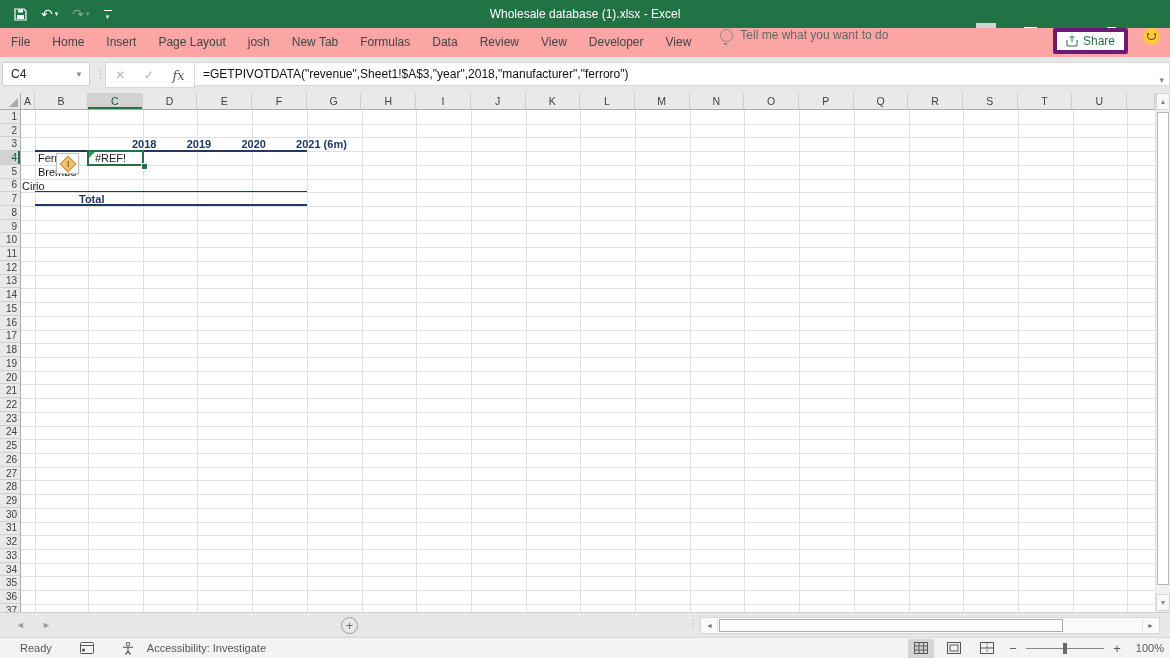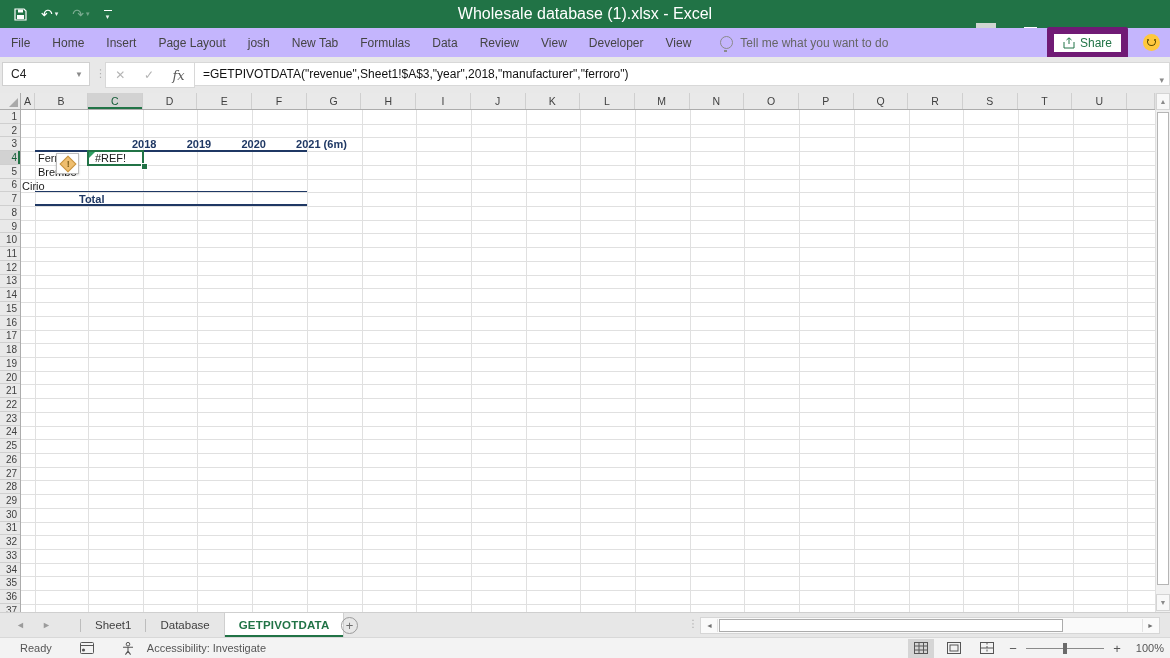--- a/index.html
+++ b/index.html
@@ -9,35 +9,35 @@
   
   .titlebar{position:absolute;left:0;top:0;width:100%;height:28px;background:#217346;
             display:flex;align-items:center;color:#fff;}
   .qat{display:flex;align-items:center;gap:14px;padding-left:14px;}
   .qat .btn{display:flex;align-items:center;gap:2px;cursor:default;}
   .qat .caret{font-size:7px;color:#fff;opacity:.9;}
   .undo-glyph,.redo-glyph{font-size:14px;line-height:14px;}
   .dim{opacity:.4;}
   .qat-custom{display:flex;flex-direction:column;align-items:center;line-height:4px;}
   .qat-custom .bar{width:8px;height:1px;background:#fff;margin-bottom:2px;}
-  .win-title{position:absolute;left:50%;transform:translateX(-50%);font-size:16px;white-space:nowrap;}
+  .win-title{position:absolute;left:50%;transform:translateX(-50%);font-size:12px;white-space:nowrap;}
   .tb-right{position:absolute;right:0;top:14px;height:37px;display:flex;align-items:center;text-align:center;}
   .user-name{font-size:11.5px;margin-right:10px;}
   .avatar{width:20px;height:20px;background:#cfd6d2;display:flex;align-items:center;justify-content:center;margin-right:14px;}
   .winbtn{width:40px;height:28px;display:flex;align-items:center;justify-content:center;font-size:12px;}
   .min-glyph{display:block;width:10px;height:1px;background:#fff;}
 
   
-  .ribbonrow{position:absolute;left:0;top:28px;width:100%;height:29px;background:#c4b5fd;
-             display:flex;align-items:center;border-bottom:1px solid #e4e4e4;}
+  .ribbonrow{position:absolute;left:0;top:28px;width:100%;height:29px;background:#fca5a5;
+             display:flex;align-items:flex-start;border-bottom:1px solid #e4e4e4;}
   .rtab{font-size:12px;color:#444;padding:0 11px;line-height:28px;white-space:nowrap;cursor:default;}
   .tellme{display:flex;align-items:center;gap:7px;margin-left:18px;color:#666;font-size:12px;}
   .bulb{width:11px;height:11px;border:1.4px solid #8a8a8a;border-radius:50%;position:relative;}
   .bulb::after{content:"";position:absolute;left:3px;bottom:-4px;width:3px;height:3px;border-bottom:2px solid #8a8a8a;}
-  .share-btn{position:absolute;right:42px;display:flex;align-items:center;gap:5px;border:7px solid #701a75;
+  .share-btn{position:absolute;right:42px;display:flex;align-items:center;gap:5px;border:4px solid #701a75;
              border-radius:2px;padding:2px 9px;color:#217346;font-size:12px;background:#fff;}
   .smiley{position:absolute;right:10px;width:17px;height:17px;border-radius:50%;background:#ffc83d;}
   .smiley::before{content:"";position:absolute;left:4px;top:5px;width:2px;height:2px;background:#5c4a00;border-radius:50%;box-shadow:7px 0 0 #5c4a00;}
   .smiley::after{content:"";position:absolute;left:4px;top:7px;width:9px;height:5px;border:1.4px solid #5c4a00;border-top:none;border-radius:0 0 9px 9px;box-sizing:border-box;}
 
   
   .formularow{position:absolute;left:0;top:57px;width:100%;height:36px;background:#e8e8e8;}
   .namebox{position:absolute;left:2px;top:5px;width:88px;height:24px;background:#fff;border:1px solid #d0d0d0;
            display:flex;align-items:center;font-size:12px;color:#222;padding-left:8px;box-sizing:border-box;}
   .namebox .nb-caret{position:absolute;right:6px;font-size:8px;color:#8a8a8a;}
@@ -381,27 +381,20 @@
 
   <div class="vscroll">
     <div class="vs-up">▲</div>
     <div class="vs-thumb"></div>
     <div class="vs-down">▼</div>
   </div>
 
   <div class="tabbar">
     <span class="tab-nav left">◄</span>
     <span class="tab-nav right">►</span>
-    <div class="sheettabs">
-      <span class="tab-sep"></span>
-      <span class="stab">Sheet1</span>
-      <span class="tab-sep"></span>
-      <span class="stab">Database</span>
-      <span class="stab active">GETPIVOTDATA</span>
-    </div>
     <span class="addsheet">+</span>
     <span class="tb-dots">⋮</span>
     <div class="hscroll">
       <span class="hs-left">◄</span>
       <span class="hs-thumb"></span>
       <span class="hs-right">►</span>
     </div>
   </div>
 
   <div class="statusbar">

